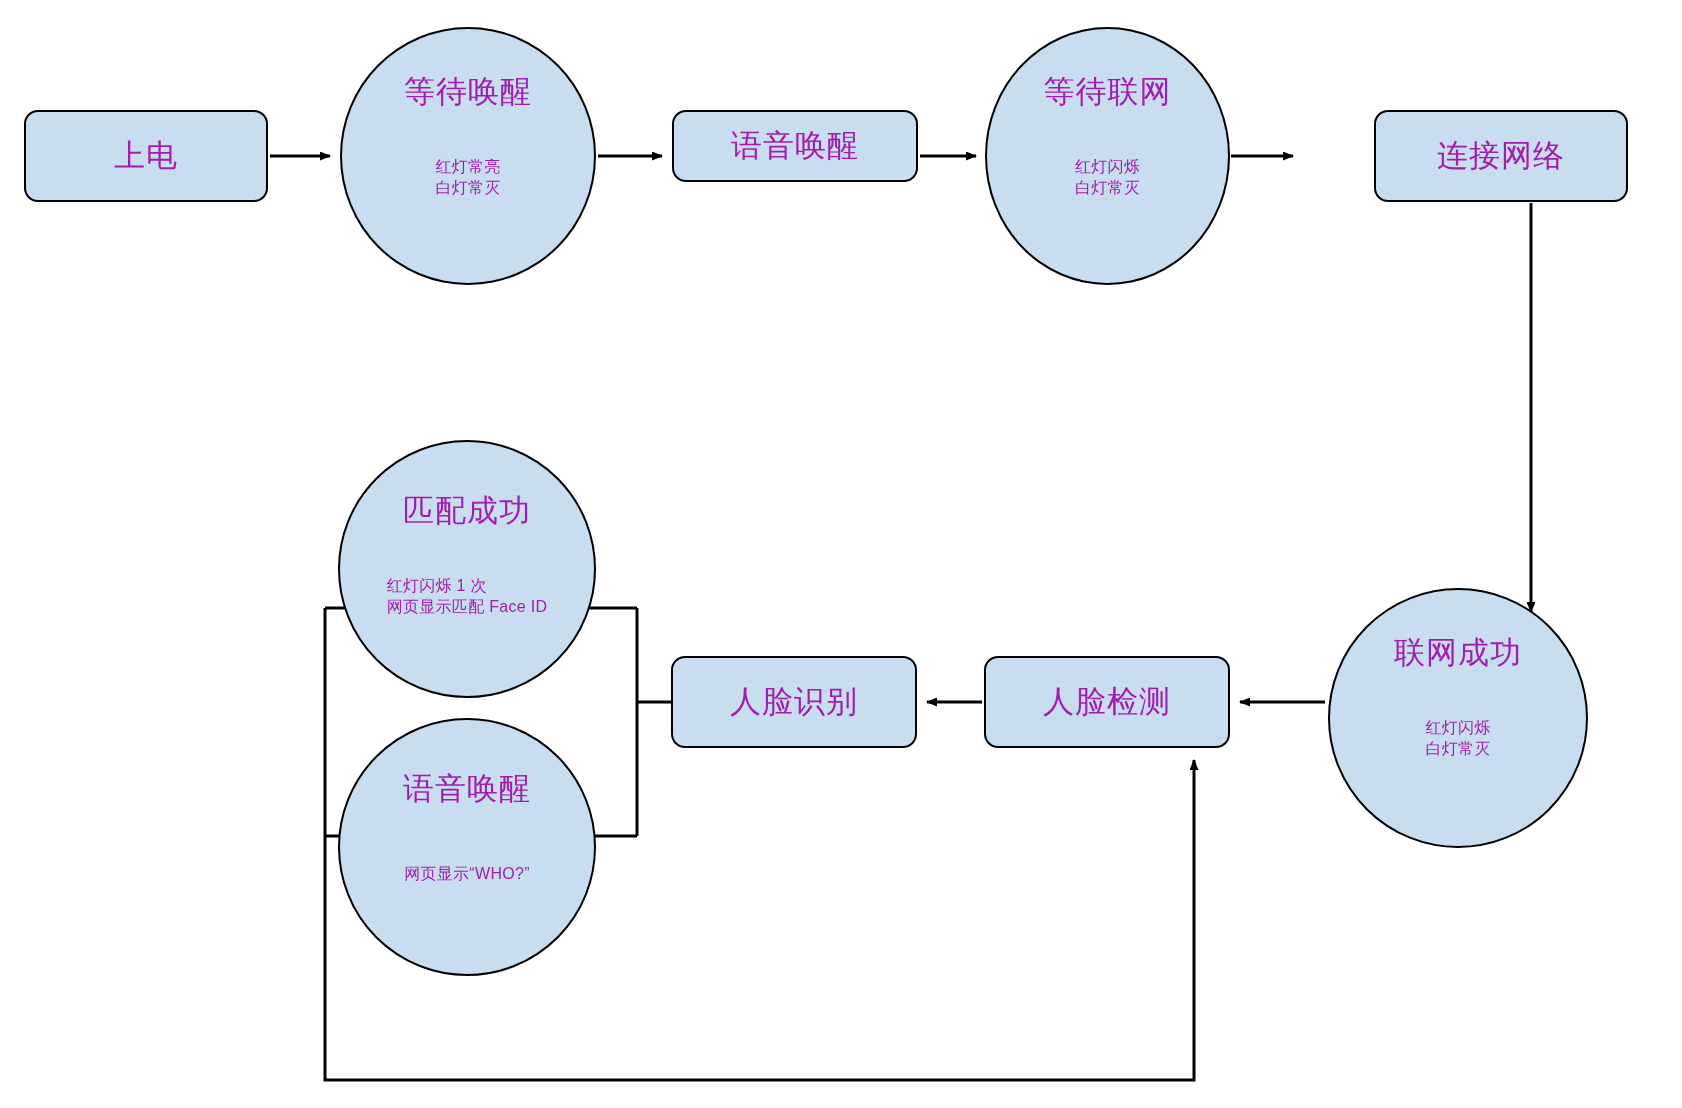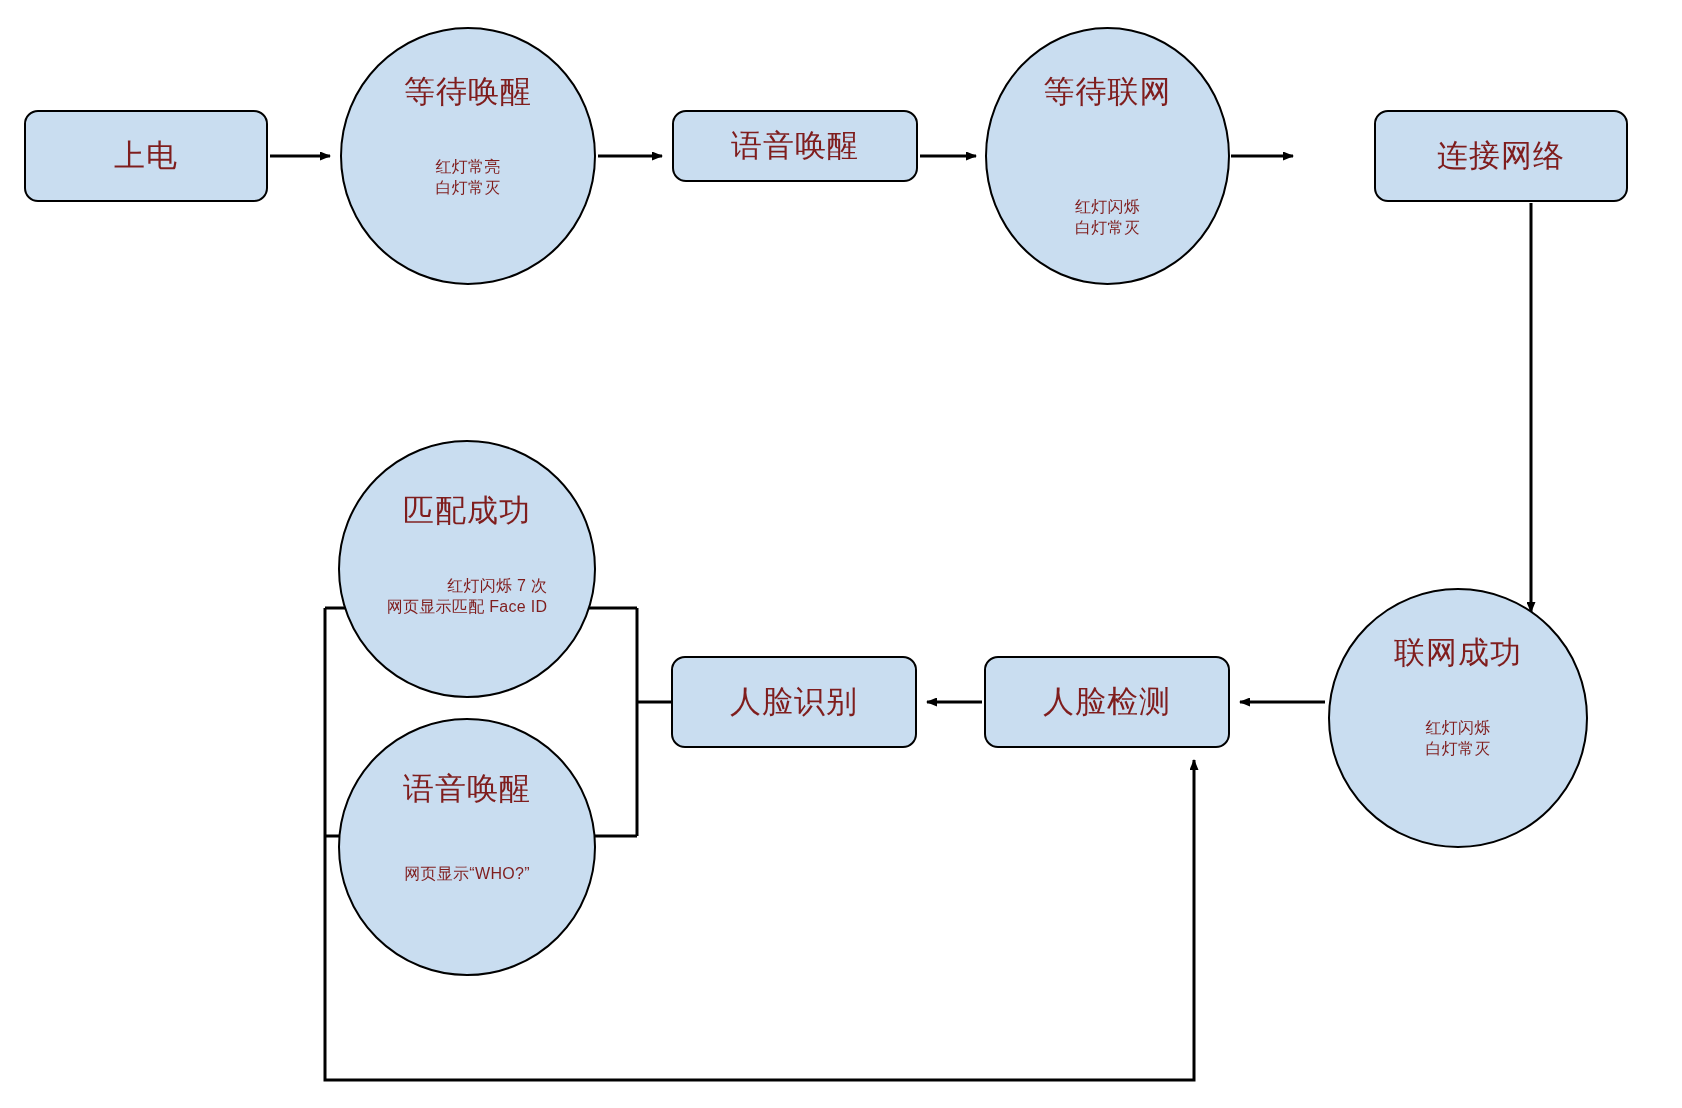--- a/index.html
+++ b/index.html
@@ -28,22 +28,22 @@
   }
   .node {
     position: absolute;
     box-sizing: border-box;
     background: #c9ddf0;
     border: 2px solid #000000;
     display: flex;
     flex-direction: column;
     align-items: center;
     justify-content: center;
-    text-align: right;
-    color: #7f1d1d;
+    text-align: left;
+    color: #a21caf;
   }
   .node.rect {
     border-radius: 14px;
   }
   .node.circle {
     border-radius: 50%;
   }
   .node-title {
     font-size: 31px;
     line-height: 1.12;
@@ -133,21 +133,21 @@
   <div class="node circle" style="left:340px; top:27px; width:256px; height:258px;">
     <div class="node-title">等待唤醒</div>
     <div class="node-sub">红灯常亮
 白灯常灭</div>
   </div>
 
   <div class="node rect" style="left:672px; top:110px; width:246px; height:72px;">
     <div class="node-title">语音唤醒</div>
   </div>
 
-  <div class="node circle" style="left:985px; top:27px; width:245px; height:258px;gap:40px;">
+  <div class="node circle" style="left:985px; top:27px; width:245px; height:258px;">
     <div class="node-title">等待联网</div>
     <div class="node-sub">红灯闪烁
 白灯常灭</div>
   </div>
 
   <div class="node rect" style="left:1374px; top:110px; width:254px; height:92px;">
     <div class="node-title">连接网络</div>
   </div>
 
   <div class="node circle" style="left:1328px; top:588px; width:260px; height:260px;">
@@ -159,21 +159,21 @@
   <div class="node rect" style="left:984px; top:656px; width:246px; height:92px;">
     <div class="node-title">人脸检测</div>
   </div>
 
   <div class="node rect" style="left:671px; top:656px; width:246px; height:92px;">
     <div class="node-title">人脸识别</div>
   </div>
 
   <div class="node circle tall-sub" style="left:338px; top:440px; width:258px; height:258px;">
     <div class="node-title">匹配成功</div>
-    <div class="node-sub">红灯闪烁 7 次
+    <div class="node-sub">红灯闪烁 1 次
 网页显示匹配 Face ID</div>
   </div>
 
   <div class="node circle tall-sub" style="left:338px; top:718px; width:258px; height:258px;">
     <div class="node-title">语音唤醒</div>
     <div class="node-sub" style="margin-top:56px;">网页显示“WHO?”</div>
   </div>
 
 </div>
 

